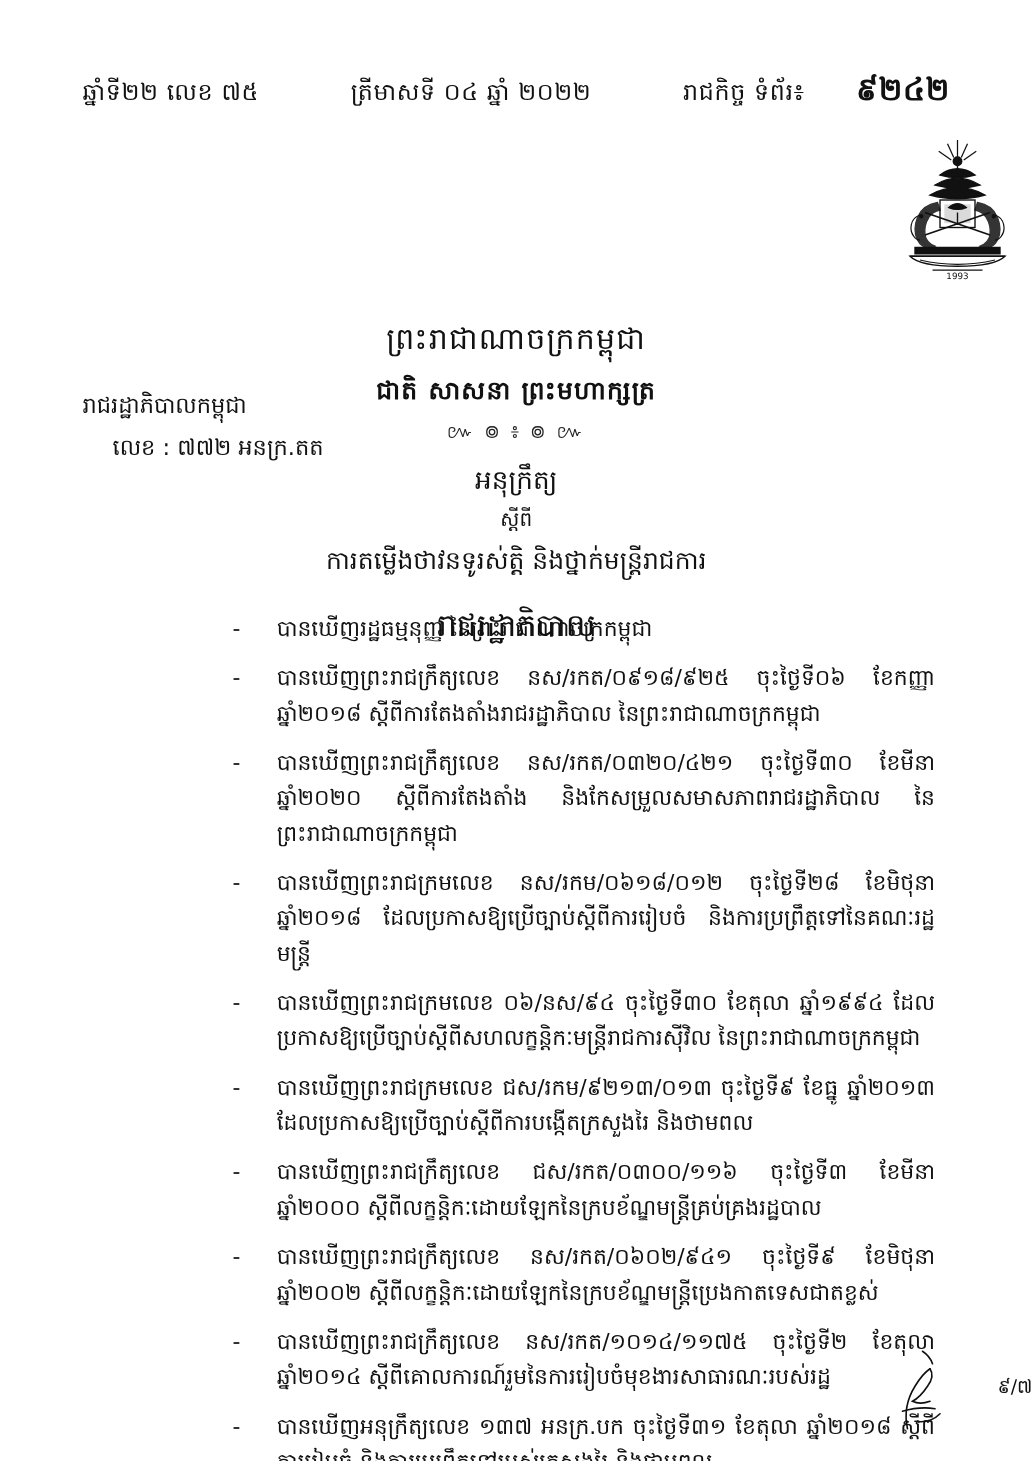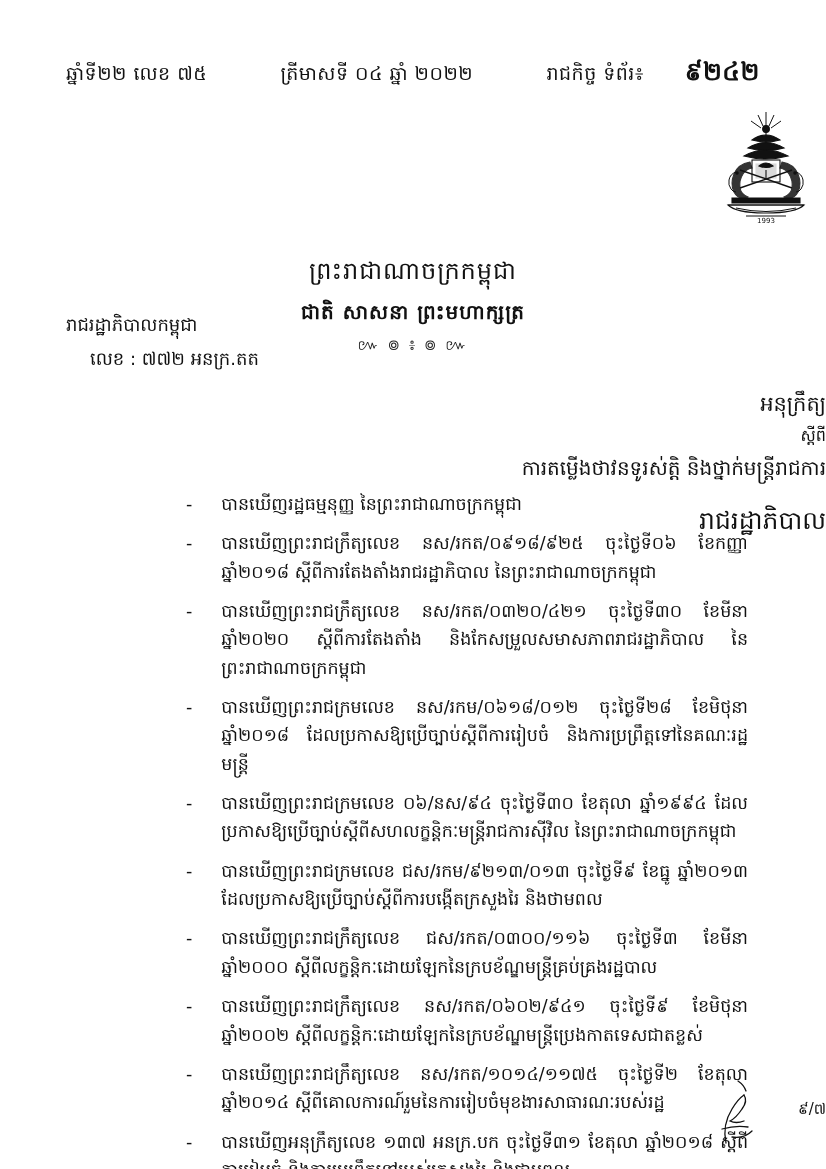--- a/index.html
+++ b/index.html
@@ -97,22 +97,21 @@
     line-height: 1.9;
   }
   .issuer .num { white-space: nowrap; margin-left: 24px; }
 
   
   .decree {
     position: absolute;
     top: 370px;
     left: 0;
     width: 100%;
-    text-align: right;
-    margin-top: 20px;
+    text-align: center;
   }
   .decree .t1 { font-size: 21px; }
   .decree .t2 { font-size: 16px; margin-top: 4px; }
   .decree .t3 { font-size: 20px; margin-top: 6px; }
   .decree .t4 { font-size: 25px; margin-top: 20px; }
 
   
   .clauses {
     position: absolute;
     top: 490px;

